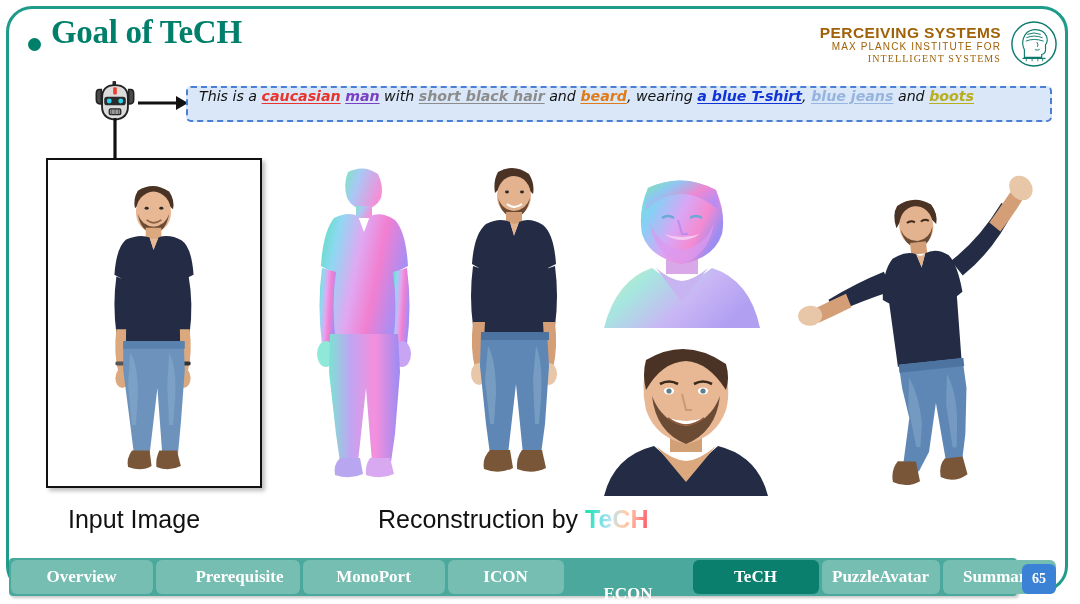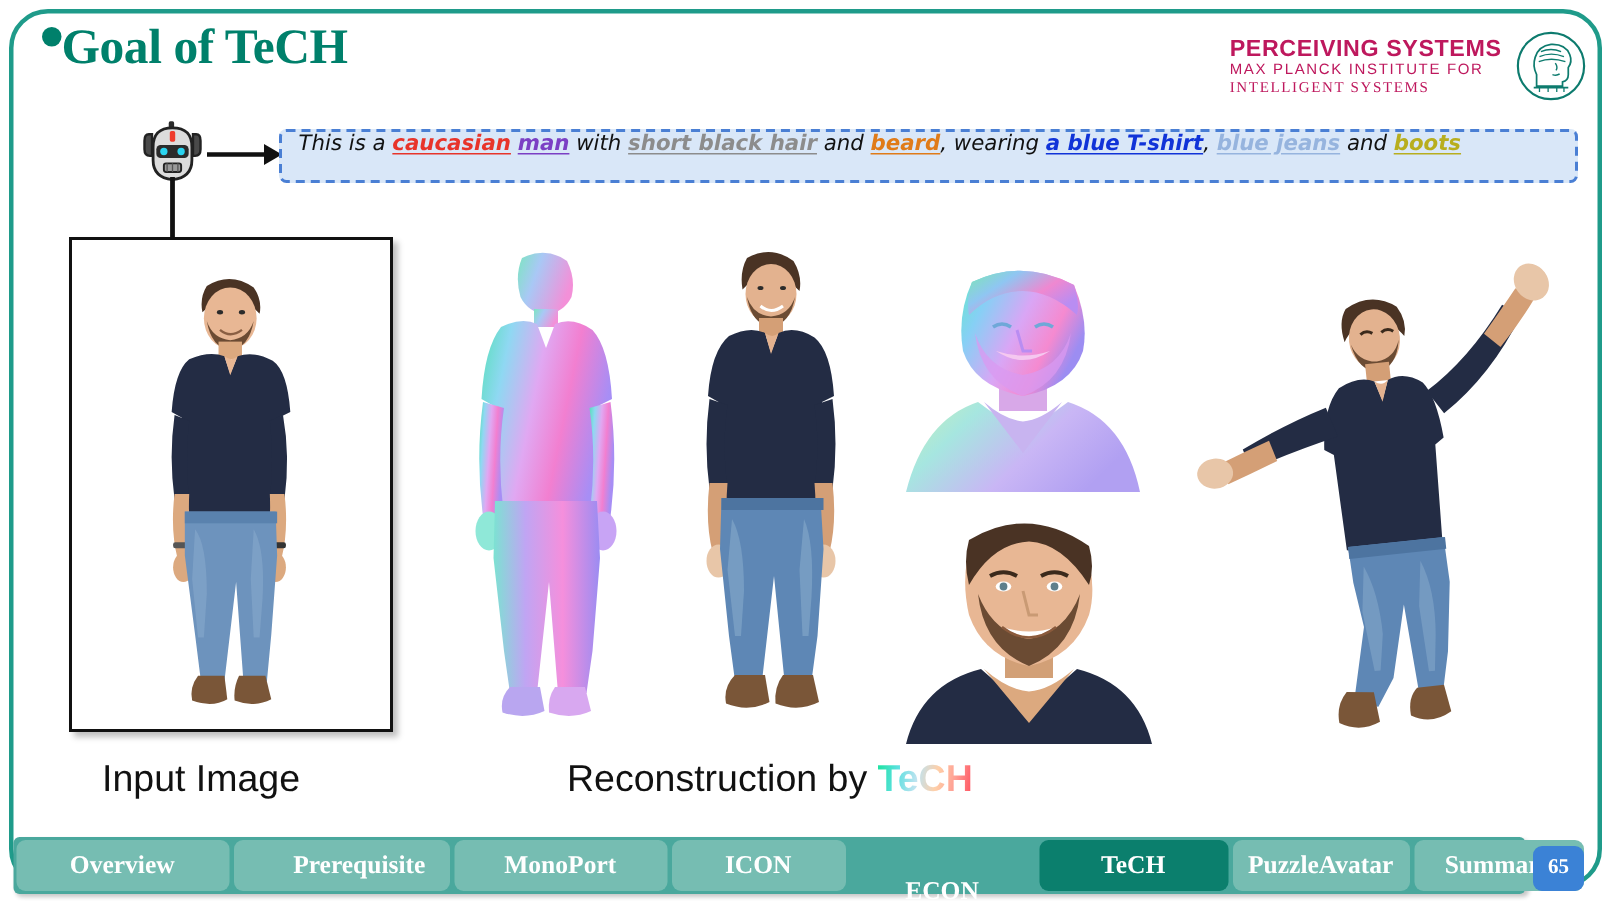--- a/index.html
+++ b/index.html
@@ -12,36 +12,36 @@
     position:relative;width:1080px;height:604px;background:#ffffff;
   }
   
   .slide-frame{
     position:absolute;left:6px;top:6px;width:1062px;height:586px;
     border:3px solid #1f9b8a;border-radius:26px;box-sizing:border-box;
     pointer-events:none;
   }
   
   .title-row{
-    position:absolute;left:28px;top:14px;display:flex;align-items:flex-start;
+    position:absolute;left:28px;top:14px;display:flex;align-items:flex-end;gap:10px;
   }
   .bullet-dot{
     width:13px;height:13px;border-radius:50%;background:#00806b;display:inline-block;
     margin-top:4px;
   }
   .title-text{
     font-family:"Liberation Serif", serif;
     font-weight:bold;font-size:33px;color:#00806b;letter-spacing:-0.3px;
     white-space:nowrap;
   }
   
   .logo{
     position:absolute;right:22px;top:20px;display:flex;align-items:center;gap:9px;
   }
-  .logo-text{text-align:left;color:#be185d;line-height:1.12;}
+  .logo-text{text-align:right;color:#a16207;line-height:1.12;}
   .logo-l1{font-size:15.5px;font-weight:bold;letter-spacing:0.4px;}
   .logo-l2{font-size:10px;letter-spacing:1.1px;}
   .logo-l3{font-size:10px;letter-spacing:1.1px;font-family:Liberation Serif, serif;}
   .logo-mark{width:48px;height:48px;}
   
   .robot{
     position:absolute;left:92px;top:78px;width:46px;height:46px;
   }
   .arrow-svg{position:absolute;left:136px;top:92px;width:52px;height:22px;}
   .stem-svg{position:absolute;left:92px;top:118px;width:60px;height:44px;}

